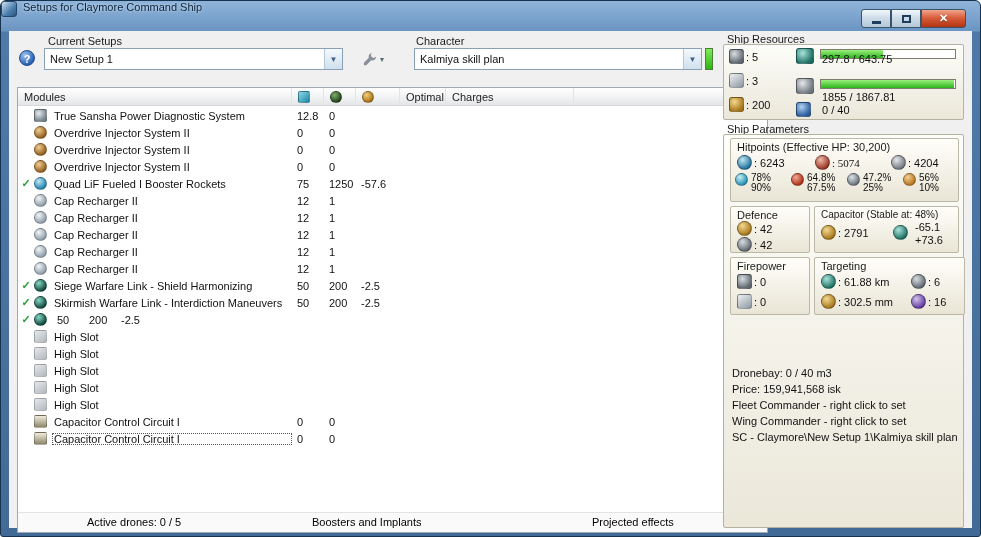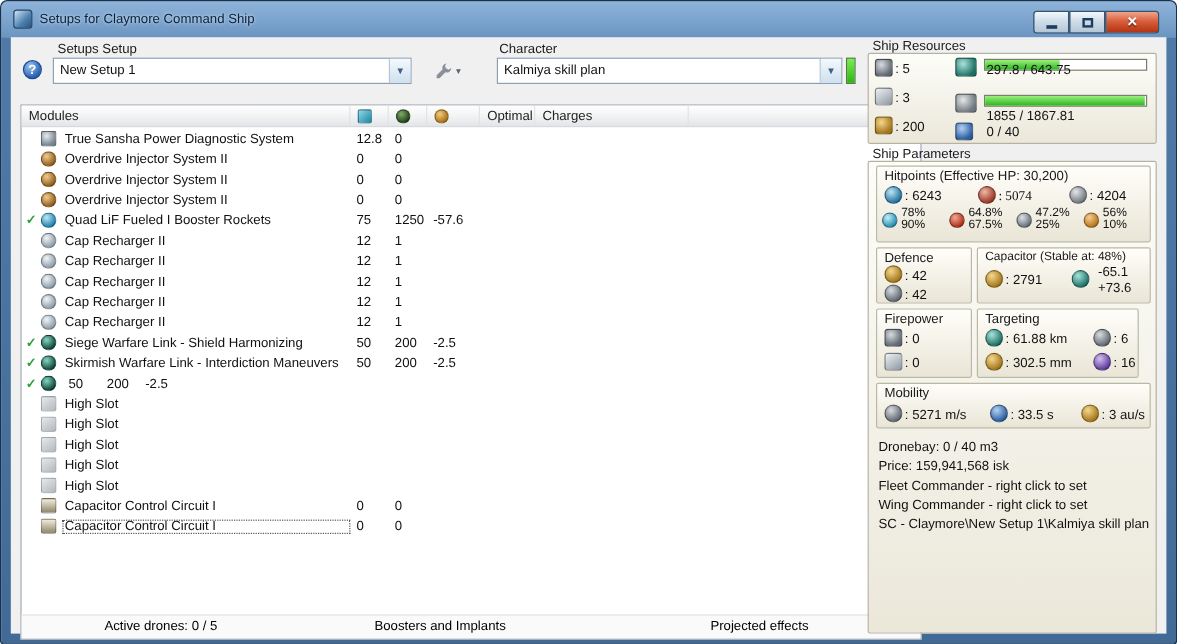--- a/index.html
+++ b/index.html
@@ -1,20 +1,20 @@
 <!DOCTYPE html>
 <html><head>
 <meta charset="utf-8">
 <style>
   * { margin:0; padding:0; box-sizing:border-box; }
   html,body { width:981px; height:537px; overflow:hidden; font-family:"Liberation Sans",sans-serif; font-size:11px; color:#111; }
   .window { position:relative; width:981px; height:537px; background:linear-gradient(180deg,#8fb4da 0,#6b95c2 30px,#4f7aa8 31px,#426a96 100%); border:1px solid #16324f; border-radius:6px 6px 3px 3px; overflow:hidden; }
 
   
-  .titlebar { position:absolute; top:0; left:0; right:0; height:30px; display:flex; align-items:center; padding-left:10px; }
+  .titlebar { position:absolute; top:0; left:0; right:0; height:30px; display:flex; }
   .app-icon { width:16px; height:16px; border-radius:3px; background:linear-gradient(135deg,#cfe2f2,#4c7fae 60%,#2c567e); border:1px solid #24486b; margin-right:6px; }
   .title { color:#06213c; text-shadow:0 0 3px rgba(255,255,255,.8); }
   .winbtns { position:absolute; top:8px; right:14px; display:flex; }
   .wbtn { width:30px; height:19px; background:linear-gradient(180deg,#f3f8fc,#cfdde9 45%,#b4c6d6); border:1px solid #38546b; display:flex; align-items:center; justify-content:center; cursor:default; }
   .wbtn:first-child { border-radius:3px 0 0 3px; }
   .wbtn.close { width:45px; border-radius:0 3px 3px 0; background:linear-gradient(180deg,#f0a58e,#d95f3b 45%,#b33312); color:#fff; font-size:11px; font-weight:bold; }
   .glyph-min { width:9px; height:3px; background:#1e3c5c; margin-top:8px; }
   .glyph-max { width:9px; height:8px; border:2px solid #1e3c5c; }
   .glyph-close { color:#fff; text-shadow:0 1px 1px rgba(0,0,0,.4); }
 
@@ -76,21 +76,21 @@
   .c-shield { background:radial-gradient(circle at 35% 30%,#bfe6f2,#1f6f9e 75%); }
   .c-armor  { background:radial-gradient(circle at 35% 30%,#efb9a8,#993322 75%); }
   .c-hull   { background:radial-gradient(circle at 35% 30%,#e6e8ea,#6e767e 75%); }
   .c-gold   { background:radial-gradient(circle at 35% 30%,#f5d98e,#a4751a 75%); }
   .c-teal   { background:radial-gradient(circle at 35% 30%,#a8e4dc,#1c6e62 75%); }
   .c-gray   { background:radial-gradient(circle at 35% 30%,#d9dde1,#5f676f 75%); }
   .c-blue   { background:radial-gradient(circle at 35% 30%,#b4d2f2,#2a5c9e 75%); }
   .c-purple { background:radial-gradient(circle at 35% 30%,#d4c2ee,#5e3a9e 75%); }
   .c-silver { background:linear-gradient(145deg,#eef1f4,#8d97a1); }
   .resists { position:absolute; left:4px; top:34px; display:flex; }
-  .resist { width:56px; display:flex; align-items:center; }
+  .resist { width:56px; display:flex; }
   .ricon { width:13px; height:13px; border-radius:50%; display:inline-block; margin-right:3px; border:1px solid rgba(0,0,0,.3); flex:none; }
   .ric-em { background:radial-gradient(circle at 35% 30%,#c8eef6,#2390b4 75%); }
   .ric-thermal { background:radial-gradient(circle at 35% 30%,#f2a898,#ae2f16 75%); }
   .ric-kinetic { background:radial-gradient(circle at 35% 30%,#dde2e6,#66707a 75%); }
   .ric-explosive { background:radial-gradient(circle at 35% 30%,#f6cf96,#b5751c 75%); }
   .rvals { display:flex; flex-direction:column; font-size:10px; line-height:10px; }
 
   .bar { position:absolute; height:10px; width:136px; background:#fff; border:1px solid #7d7d6e; }
   .bar .fill { height:100%; background:linear-gradient(180deg,#9af07c,#2db51e); }
   .res-icon { position:absolute; width:18px; height:16px; }
@@ -115,21 +115,21 @@
           <span class="glyph-max"></span>
         </div>
       <div class="wbtn close">
           <span class="glyph-close">✕</span>
         </div>
     </div>
   </div>
 
   <div class="content">
 
-    <span class="lbl" style="left:39px;top:4px;">Setups Setup</span>
+    <span class="lbl" style="left:39px;top:4px;">Current Setups</span>
     <span class="help">?</span>
     <div class="combo" style="left:35px;top:17px;width:299px;">
       <span class="val">New Setup 1</span>
       <span class="drop">▼</span>
     </div>
     <div class="tool-btn">
       <svg width="15" height="15" viewBox="0 0 16 16">
           <path d="M11 1a4 4 0 0 0-3.8 5.2L2 11.4V14h2.6l5.2-5.2A4 4 0 0 0 15 5l-2.5 1.5L10 5l-.5-2.5L11 1z" fill="#8a9099"></path>
         </svg>
       <span style="font-size:8px;">▾</span>
@@ -440,34 +440,28 @@
         <span class="stat" style="left:100px;top:14px;">-65.1</span>
         <span class="stat" style="left:100px;top:27px;">+73.6</span>
       </div>
 
       <div class="ibox" style="left:6px;top:122px;width:80px;height:58px;">
         <span class="cap">Firepower</span>
         <span class="stat" style="left:6px;top:16px;"><i class="sicon sq c-gray"></i><span>: 0</span></span>
         <span class="stat" style="left:6px;top:36px;"><i class="sicon sq c-silver"></i><span>: 0</span></span>
       </div>
 
-      <div class="ibox" style="left:90px;top:122px;width:135px;height:58px;">
+      <div class="ibox" style="left:90px;top:122px;width:151px;height:58px;">
         <span class="cap">Targeting</span>
         <span class="stat" style="left:6px;top:16px;"><i class="sicon c-teal"></i><span>: 61.88 km</span></span>
         <span class="stat" style="left:96px;top:16px;"><i class="sicon c-gray"></i><span>: 6</span></span>
         <span class="stat" style="left:6px;top:36px;"><i class="sicon c-gold"></i><span>: 302.5 mm</span></span>
         <span class="stat" style="left:96px;top:36px;"><i class="sicon c-purple"></i><span>: 16</span></span>
       </div>
 
-      <div class="ibox" style="left:6px;top:184px;width:229px;height:38px;">
-        <span class="cap">Mobility</span>
-        <span class="stat" style="left:6px;top:17px;"><i class="sicon c-gray"></i><span>: 5271 m/s</span></span>
-        <span class="stat" style="left:94px;top:17px;"><i class="sicon c-blue"></i><span>: 33.5 s</span></span>
-        <span class="stat" style="left:170px;top:17px;"><i class="sicon c-gold"></i><span>: 3 au/s</span></span>
-      </div>
 
       <div class="info">
         <div class="iline">Dronebay: 0 / 40 m3</div>
         <div class="iline">Price: 159,941,568 isk</div>
         <div class="iline">Fleet Commander - right click to set</div>
         <div class="iline">Wing Commander - right click to set</div>
         <div class="iline">SC - Claymore\New Setup 1\Kalmiya skill plan</div>
       </div>
     </div>
 

